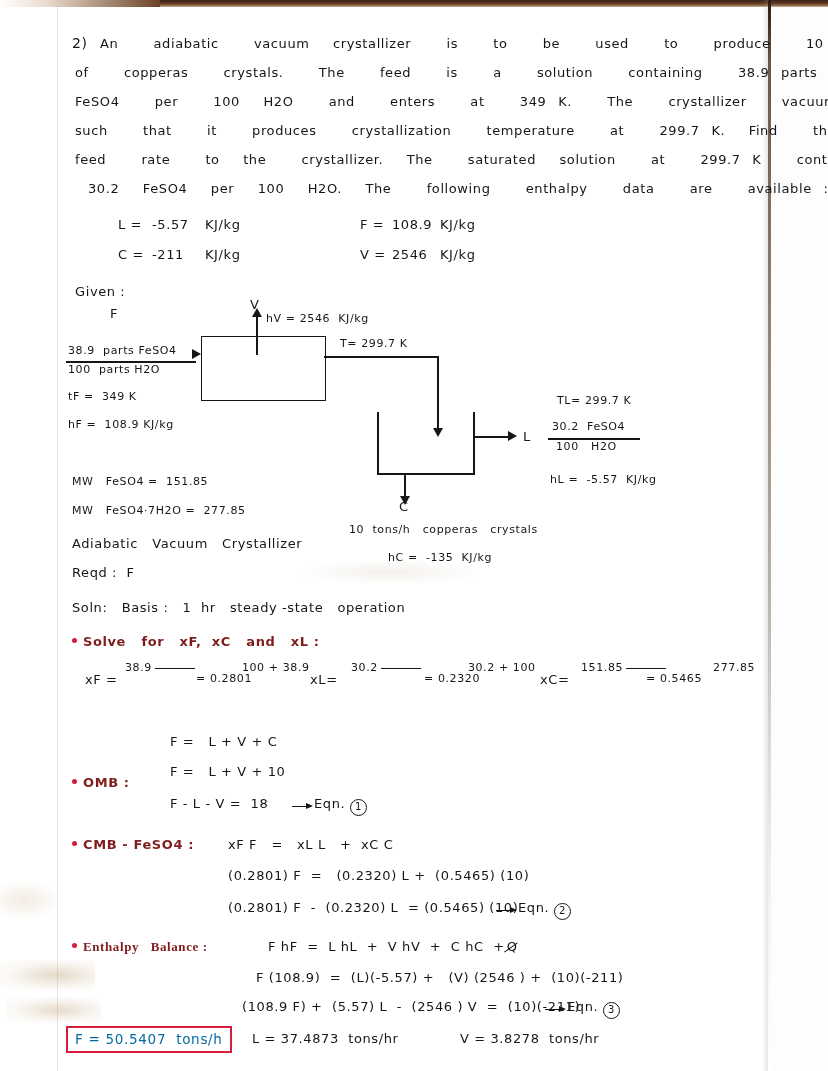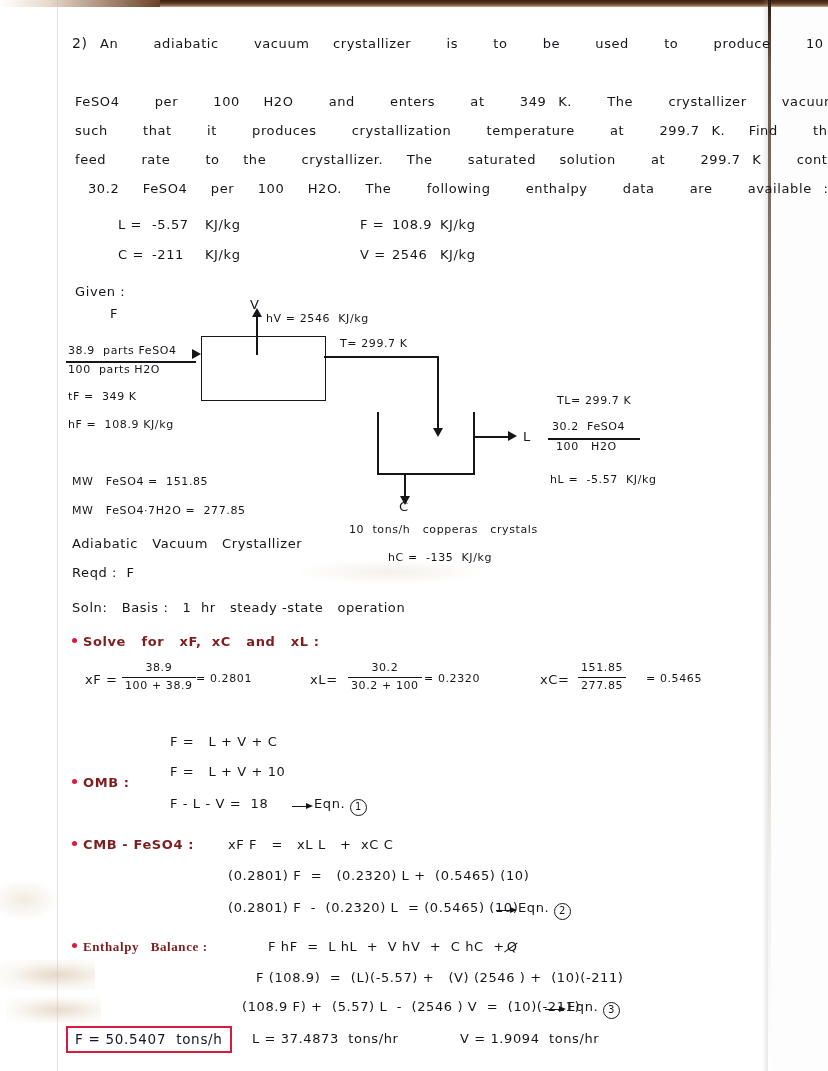--- a/index.html
+++ b/index.html
@@ -98,34 +98,34 @@
   
   .stmt {
     word-spacing: 7px;
     font-size: 13px;
   }
 
   
   .frac {
     position: absolute;
     display: inline-flex;
-    flex-direction: column;
+    flex-direction: row;
     align-items: center;
     line-height: 1.15;
   }
   .frac .num { padding: 0 3px; }
   .frac .bar {
     display: block;
     height: 1.4px;
     background: #16161a;
     width: 100%;
     min-width: 40px;
     margin: 2px 0;
   }
-  .frac .den { padding: 0 3px; }
+  .frac .den { padding: 0 3px; margin-left: 44px; }
 
   
   .line-h, .line-v {
     position: absolute;
     background: #16161a;
   }
   .line-h { height: 1.5px; }
   .line-v { width: 1.5px; }
 
   .arrow-r, .arrow-d, .arrow-u {
@@ -153,21 +153,21 @@
     border: 1.6px solid #16161a;
     background: transparent;
   }
 
   
   .answer-box {
     position: absolute;
     border: 2px solid #d81b3c;
     padding: 3px 7px 4px 7px;
     background: transparent;
-    color: #0f172a;
+    color: #0369a1;
     font-size: 13.5px;
     letter-spacing: 0.7px;
     white-space: pre;
   }
 
   
   .circled {
     display: inline-block;
     border: 1.4px solid #16161a;
     border-radius: 50%;
@@ -231,20 +231,21 @@
   <div class="page-right-edge"></div>
   <div class="page-right-panel"></div>
   <div class="margin-rule"></div>
   <div class="smudge-a"></div>
   <div class="smudge-b"></div>
   <div class="smudge-c"></div>
   <div class="smudge-d"></div>
 
   <div class="hw lg" style="left:72px; top:36px;">2)</div>
   <div class="hw stmt" style="left:100px; top:37px;">An   adiabatic   vacuum  crystallizer   is   to   be   used   to   produce   10 tons/h</div>
+  <div class="hw stmt" style="left:75px; top:66px;">of   copperas   crystals.   The   feed   is   a   solution   containing   38.9 parts</div>
   <div class="hw stmt" style="left:75px; top:95px;">FeSO4   per   100  H2O   and   enters   at   349 K.   The   crystallizer   vacuum   is</div>
   <div class="hw stmt" style="left:75px; top:124px;">such   that   it   produces   crystallization   temperature   at   299.7 K.  Find   the</div>
   <div class="hw stmt" style="left:75px; top:153px;">feed   rate   to  the   crystallizer.  The   saturated  solution   at   299.7 K   contains</div>
   <div class="hw stmt" style="left:62px; top:182px;margin-left:26px;">30.2  FeSO4  per  100  H2O.  The   following   enthalpy   data   are   available :</div>
 
   <div class="hw" style="left:118px; top:218px;">L =</div>
   <div class="hw" style="left:152px; top:218px;">-5.57</div>
   <div class="hw" style="left:205px; top:218px;">KJ/kg</div>
 
   <div class="hw" style="left:360px; top:218px;">F =</div>
@@ -348,15 +349,15 @@
   <div class="hw" style="left:496px; top:901px;"><span class="rarrow"></span><span>Eqn.</span> <span class="circled">2</span></div>
 
   <div class="hw" style="left:72px; top:940px;font-family:Liberation Serif, serif;"><span class="bullet"></span><span class="ink-red">Enthalpy   Balance :</span></div>
   <div class="hw" style="left:268px; top:940px;"><span>F hF  =  L hL  +  V hV  +  C hC  +</span><span class="strike-q">Q</span></div>
   <div class="hw" style="left:256px; top:971px;">F (108.9)  =  (L)(-5.57) +   (V) (2546 ) +  (10)(-211)</div>
   <div class="hw" style="left:242px; top:1000px;">(108.9 F) +  (5.57) L  -  (2546 ) V  =  (10)(-211)</div>
   <div class="hw" style="left:545px; top:1000px;"><span class="rarrow"></span><span>Eqn.</span> <span class="circled">3</span></div>
 
   <div class="answer-box" style="left:66px; top:1026px;">F = 50.5407  tons/h</div>
   <div class="hw" style="left:252px; top:1032px;">L = 37.4873  tons/hr</div>
-  <div class="hw" style="left:460px; top:1032px;">V = 1.9094  tons/hr</div>
+  <div class="hw" style="left:460px; top:1032px;">V = 3.8278  tons/hr</div>
 
 </div>
 
 </body></html>

